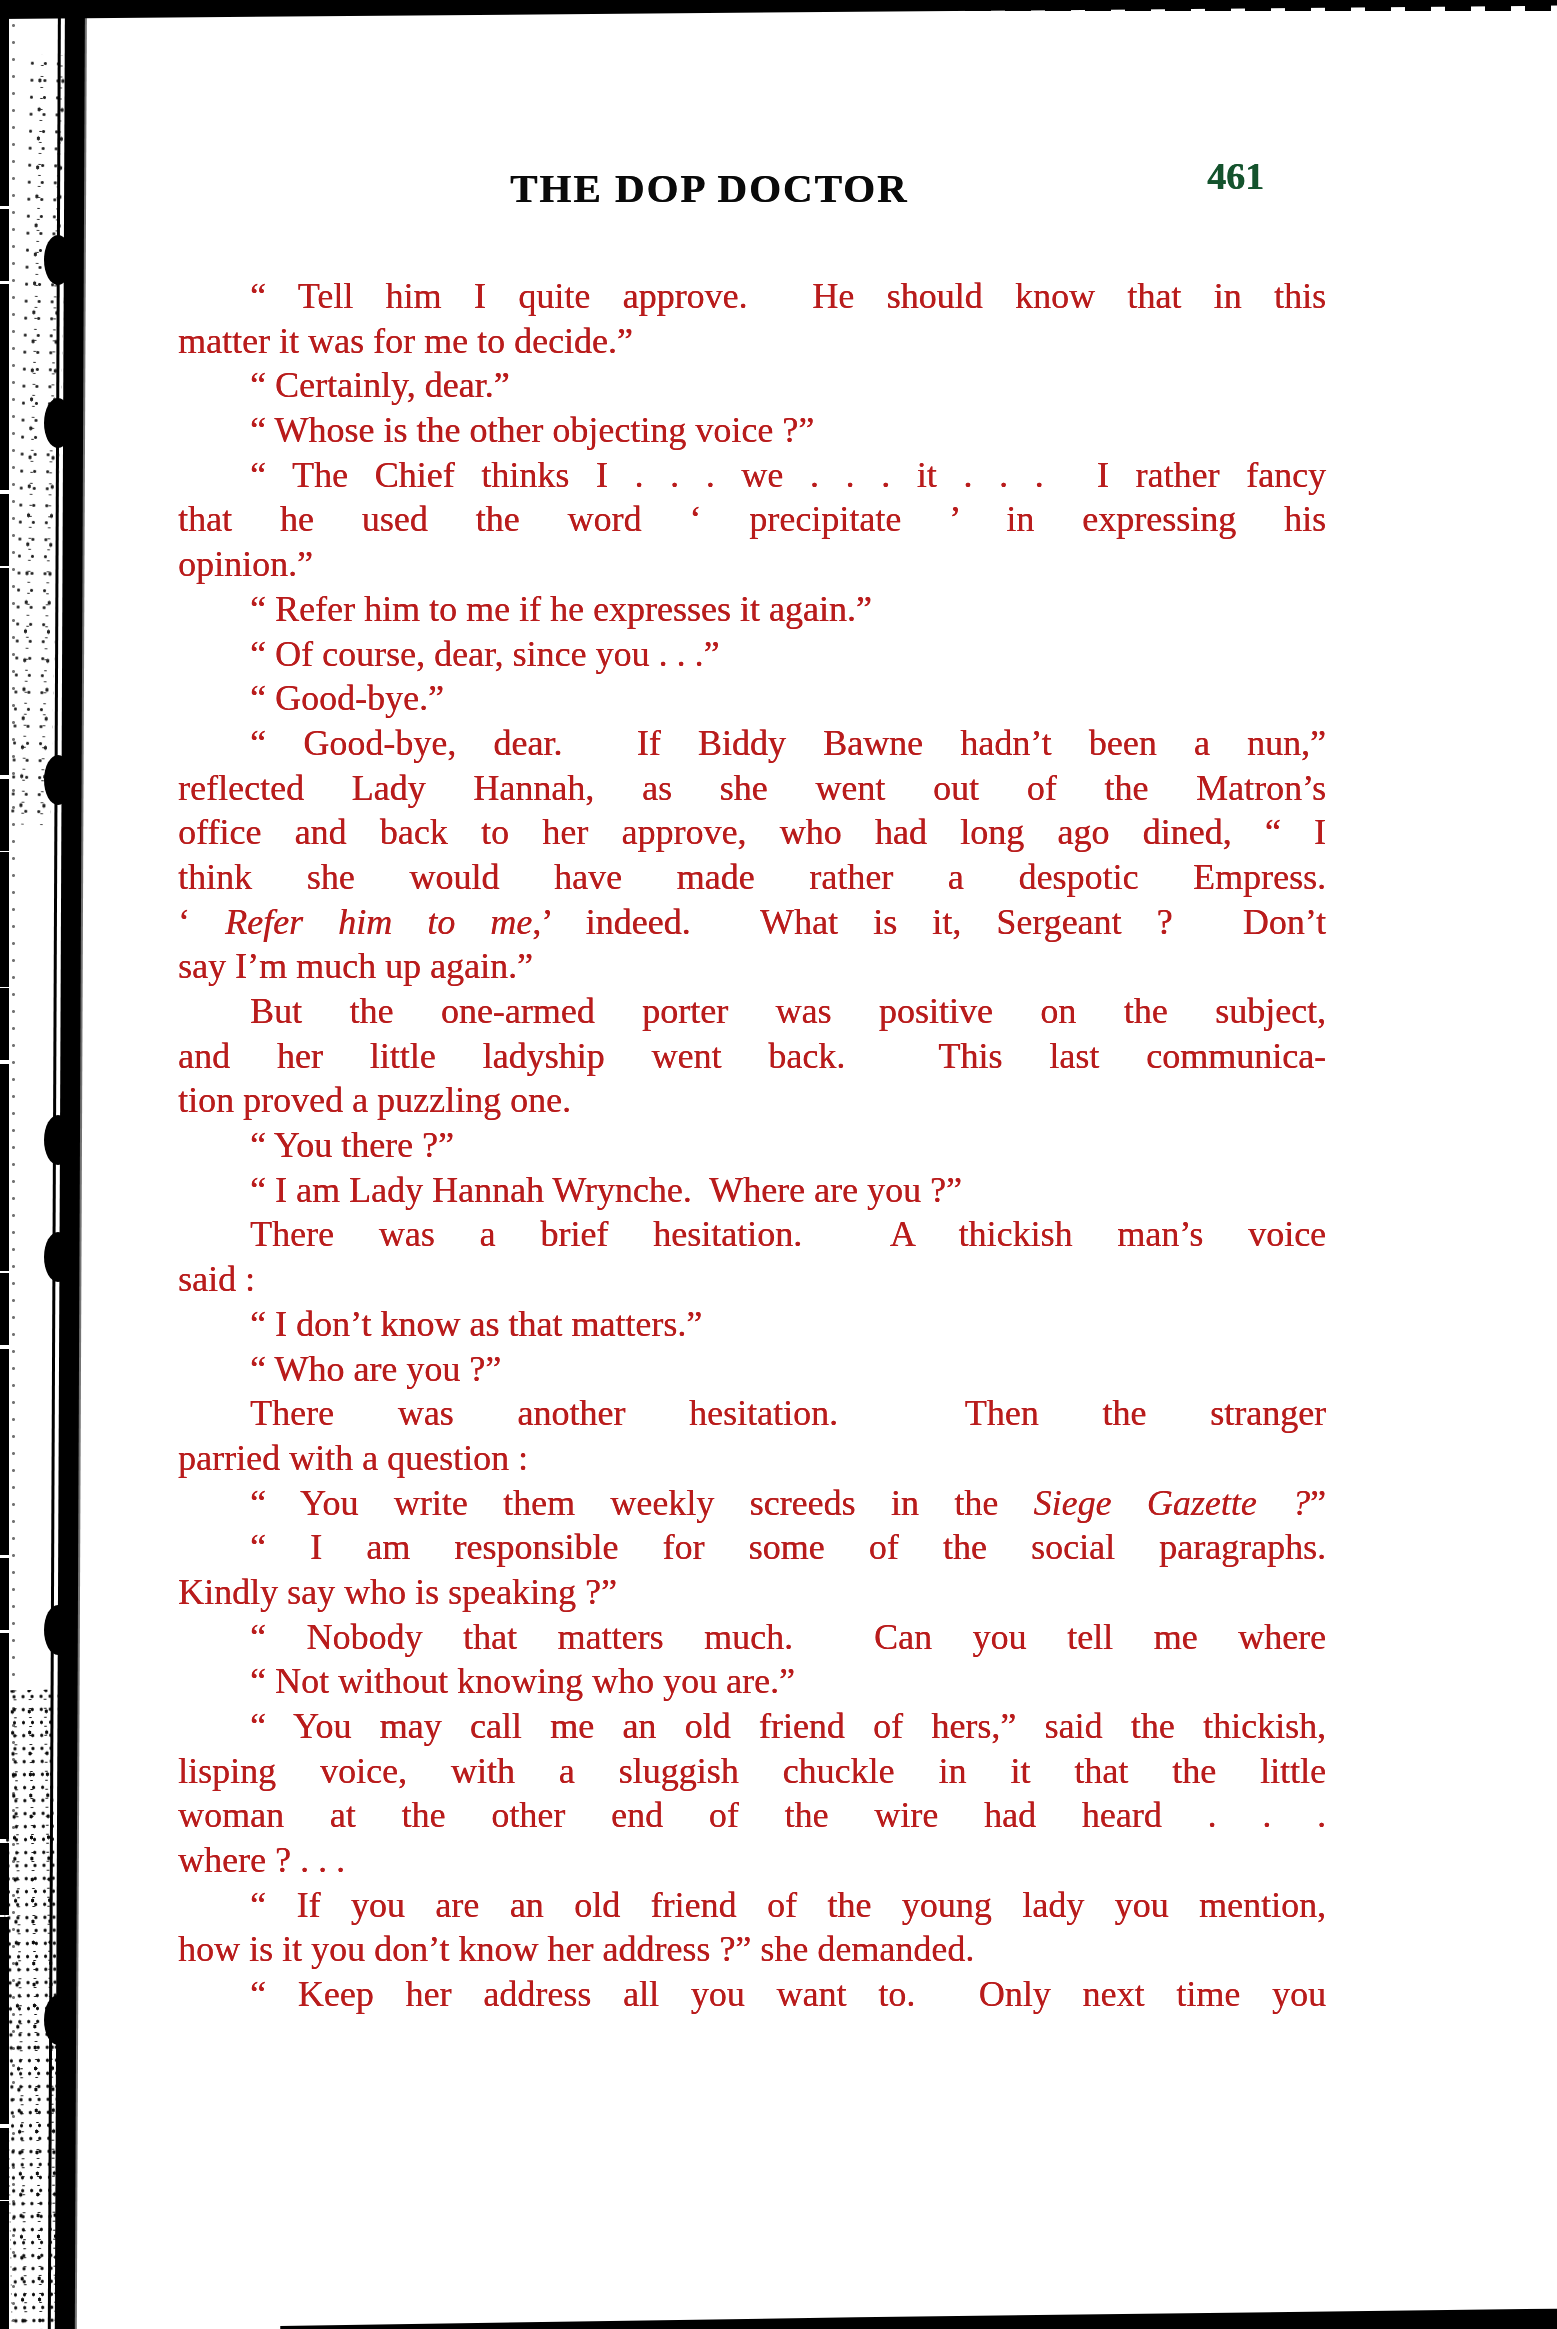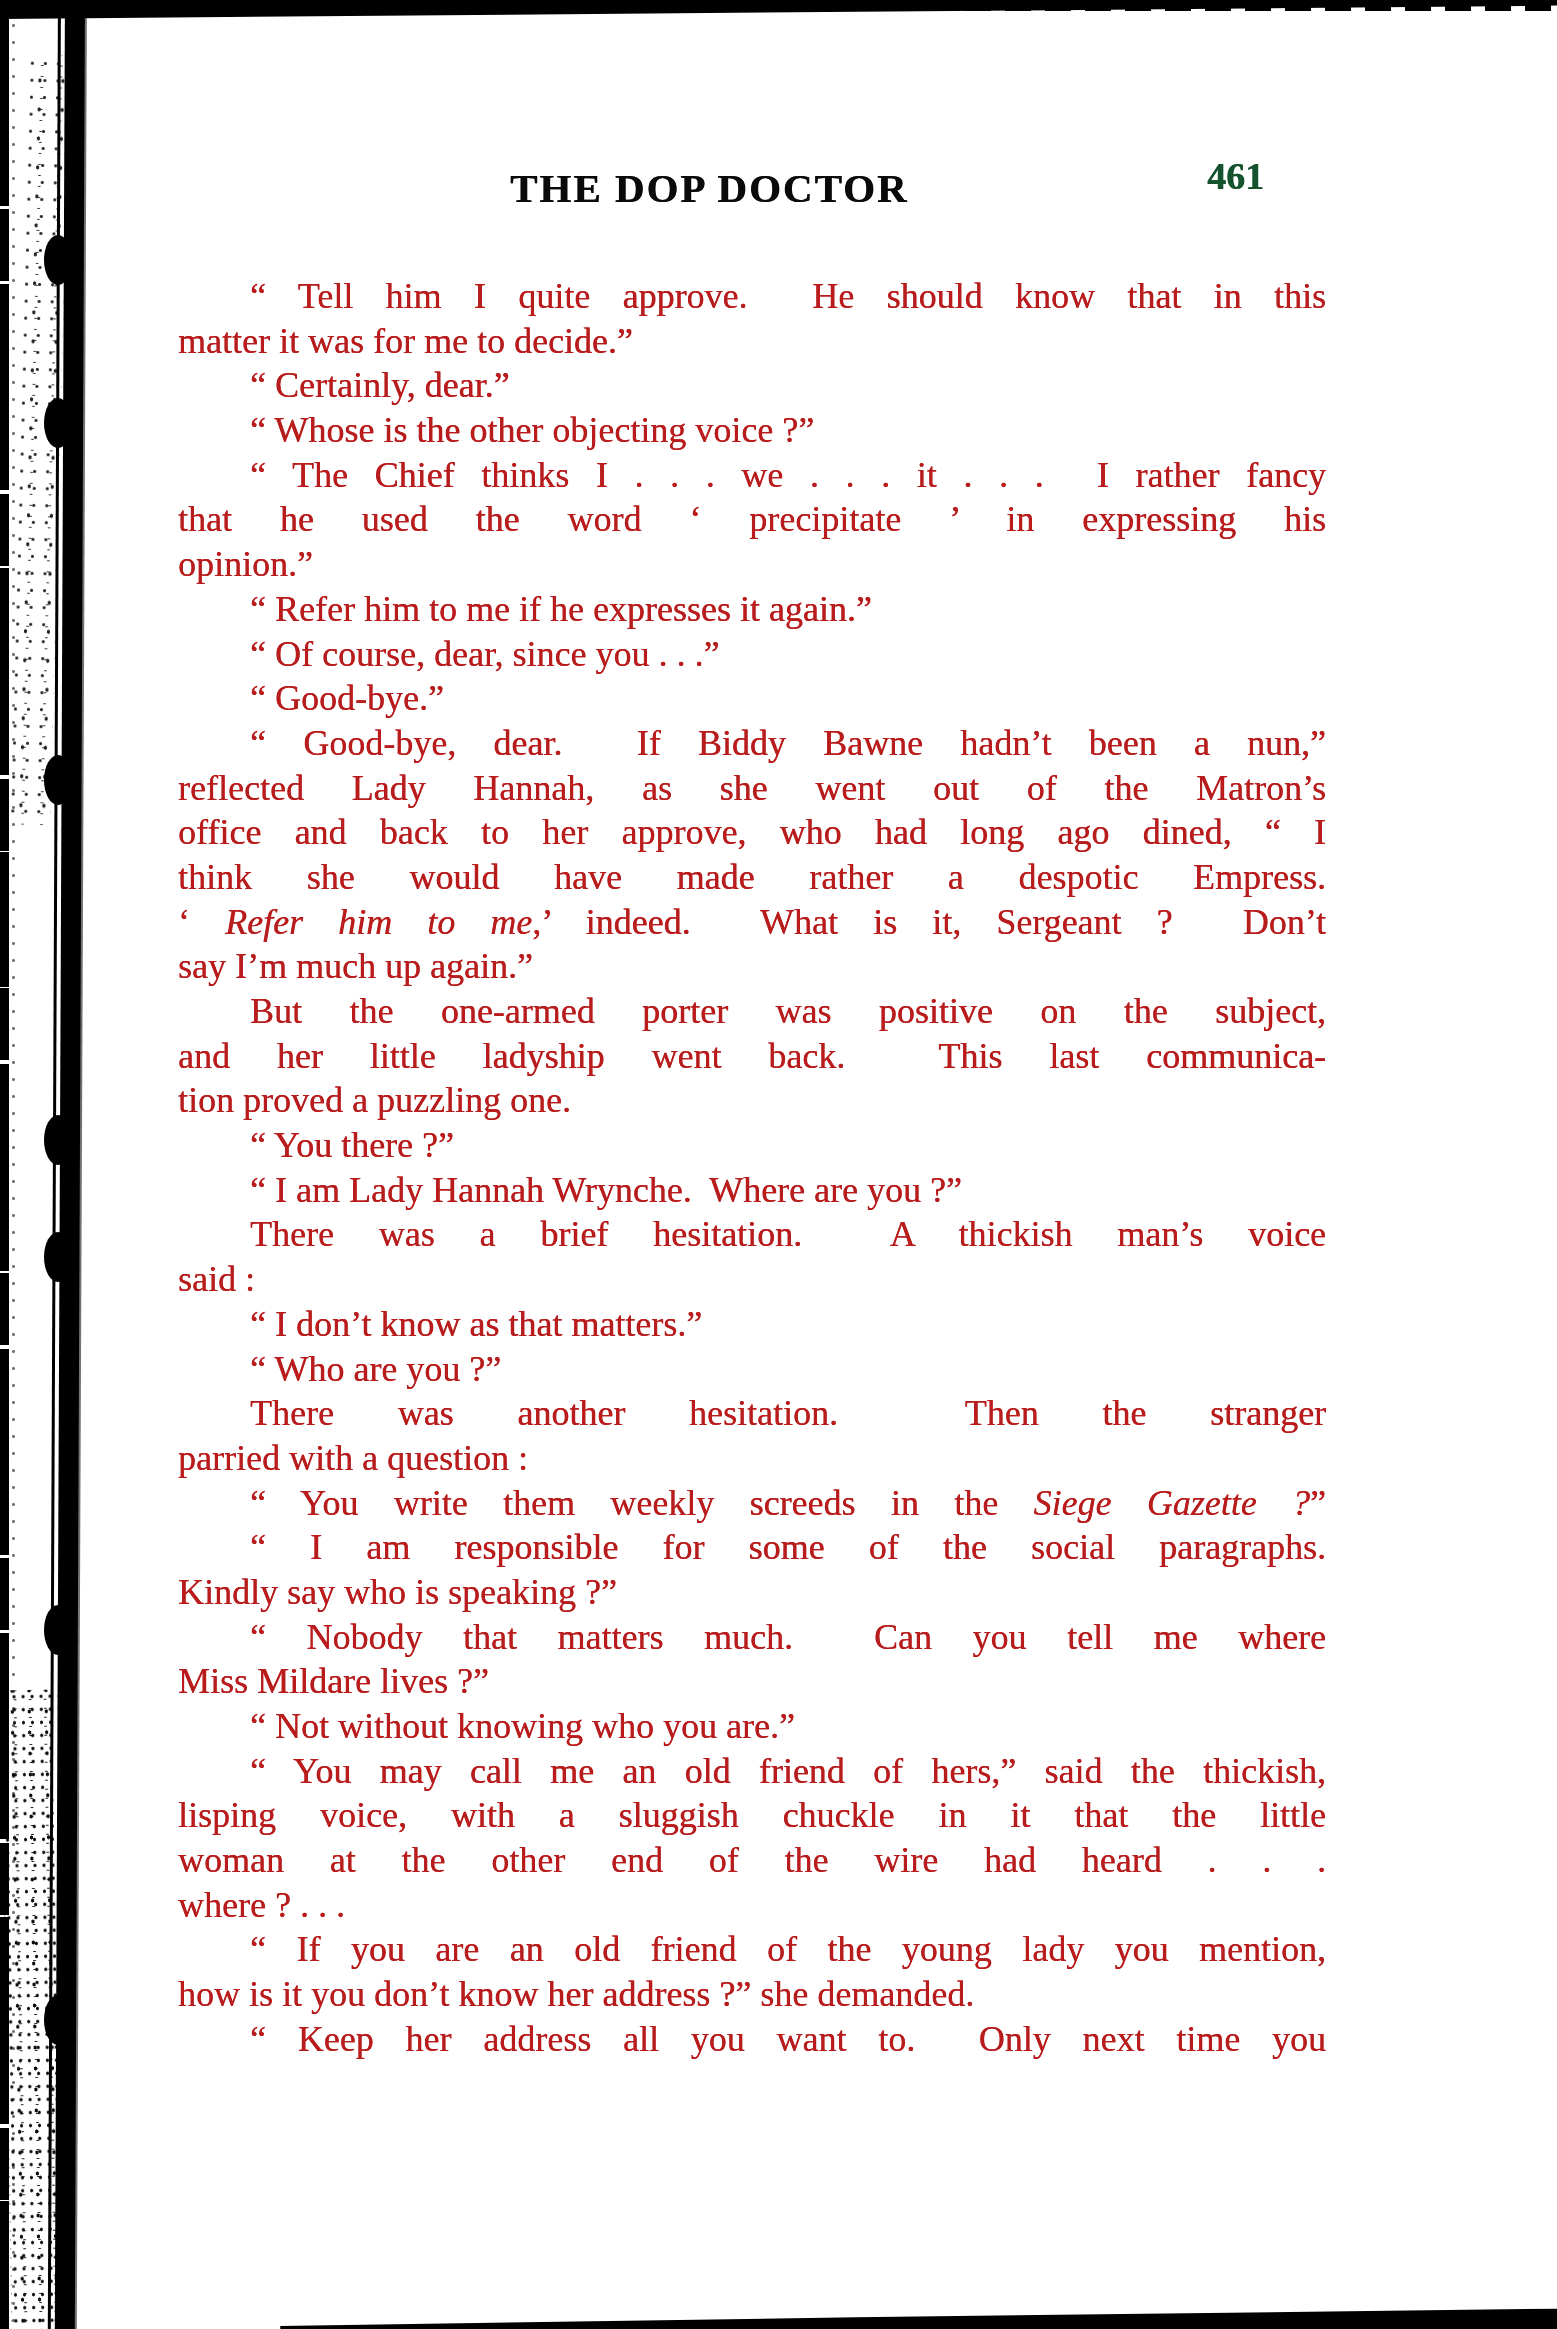--- a/index.html
+++ b/index.html
@@ -131,21 +131,20 @@
     <div class="line ind just"><span>There was a brief hesitation.&nbsp; A thickish man’s voice</span></div>
     <div class="line"><span>said :</span></div>
     <div class="line ind"><span>“ I don’t know as that matters.”</span></div>
     <div class="line ind"><span>“ Who are you ?”</span></div>
     <div class="line ind just"><span>There was another hesitation.&nbsp; Then the stranger</span></div>
     <div class="line"><span>parried with a question :</span></div>
     <div class="line ind just"><span>“ You write them weekly screeds in the </span><em>Siege Gazette ?</em><span>”</span></div>
     <div class="line ind just"><span>“ I am responsible for some of the social paragraphs.</span></div>
     <div class="line"><span>Kindly say who is speaking ?”</span></div>
     <div class="line ind just"><span>“ Nobody that matters much.&nbsp; Can you tell me where</span></div>
-    <div class="line"><span>Miss Mildare lives ?”</span></div>
     <div class="line ind"><span>“ Not without knowing who you are.”</span></div>
     <div class="line ind just"><span>“ You may call me an old friend of hers,” said the thickish,</span></div>
     <div class="line just"><span>lisping voice, with a sluggish chuckle in it that the little</span></div>
     <div class="line just"><span>woman at the other end of the wire had heard . . .</span></div>
     <div class="line"><span>where ? . . .</span></div>
     <div class="line ind just"><span>“ If you are an old friend of the young lady you mention,</span></div>
     <div class="line"><span>how is it you don’t know her address ?” she demanded.</span></div>
     <div class="line ind just"><span>“ Keep her address all you want to.&nbsp; Only next time you</span></div>
   </div>
 

